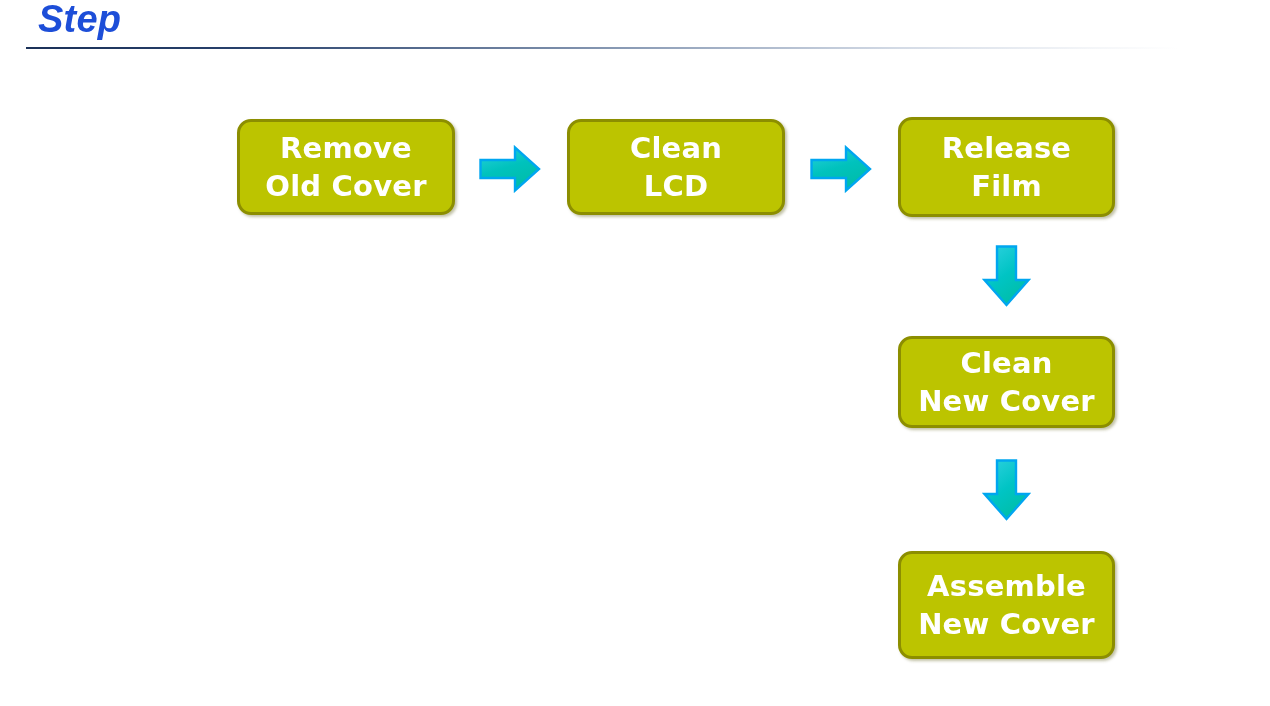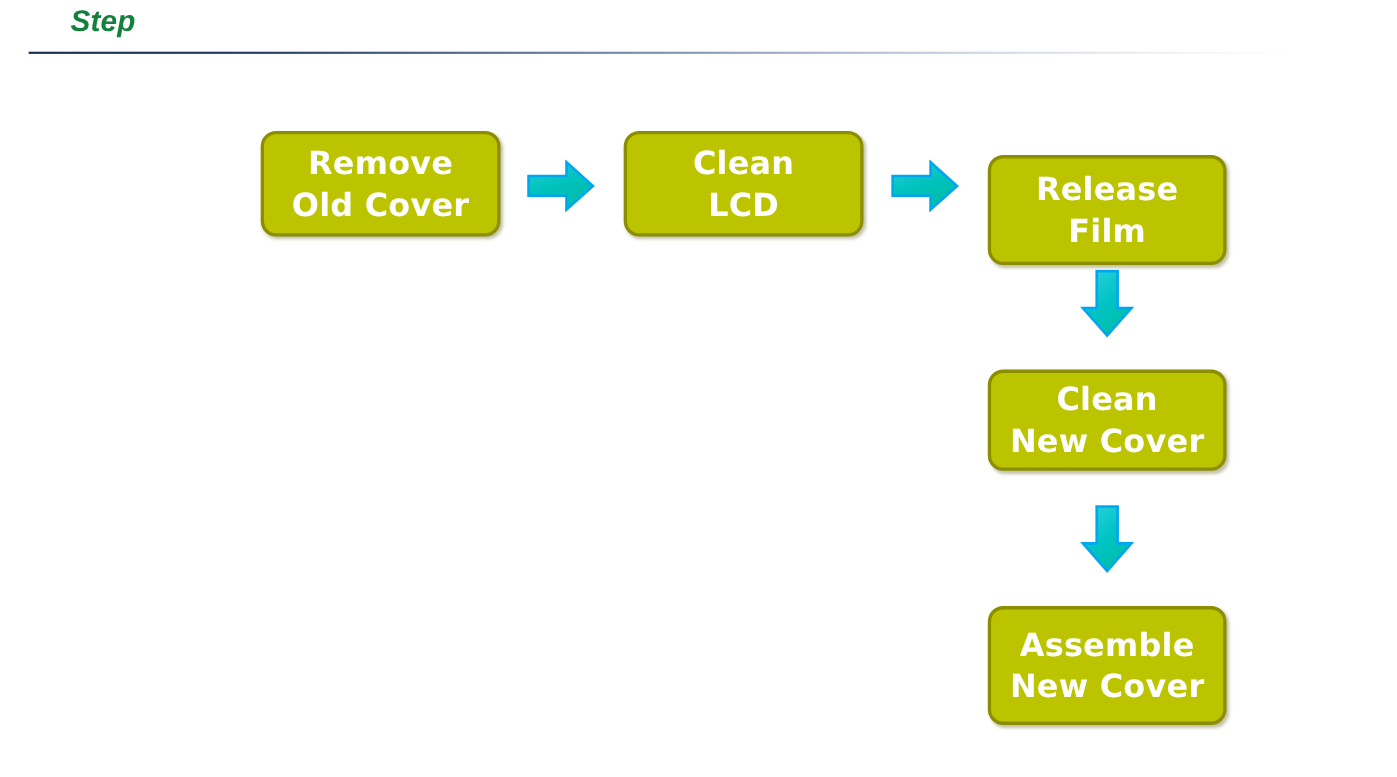--- a/index.html
+++ b/index.html
@@ -19,25 +19,24 @@
   
   #slide-title {
     position: absolute;
     left: 38px;
     top: 0px;
     height: 38px;
     line-height: 38px;
     font-family: "Liberation Sans", sans-serif;
     font-weight: bold;
     font-style: italic;
-    font-size: 27px;
-    color: #15803d;
+    font-size: 38px;
+    color: #1d4ed8;
     letter-spacing: 0.2px;
     white-space: nowrap;
-    margin-left: 26px;
   }
 
   
   #title-divider {
     position: absolute;
     left: 26px;
     top: 47px;
     width: 1152px;
     height: 2px;
     background: linear-gradient(to right, #1b3158 0%, #27406b 18%, #8a9bb5 52%, #d4dbe6 76%, #f3f5f8 92%, #ffffff 100%);
@@ -61,21 +60,21 @@
     font-weight: 700;
     font-size: 29px;
     line-height: 38px;
     color: #ffffff;
     white-space: pre-line;
     letter-spacing: 0.2px;
   }
 
   #box-remove-old-cover { left: 237px; top: 119px; width: 218px; height: 96px; }
   #box-clean-lcd        { left: 567px; top: 119px; width: 218px; height: 96px; }
-  #box-release-film     { left: 898px; top: 117px; width: 217px; height: 100px; margin-top: 24px; }
+  #box-release-film     { left: 898px; top: 117px; width: 217px; height: 100px; }
   #box-clean-new-cover  { left: 898px; top: 336px; width: 217px; height: 92px; }
   #box-assemble-new-cover { left: 898px; top: 551px; width: 217px; height: 108px; }
 
   
   .arrow {
     position: absolute;
     display: block;
   }
   #arrow-1 { left: 479px; top: 145px; width: 62px; height: 48px; }
   #arrow-2 { left: 810px; top: 145px; width: 62px; height: 48px; }

